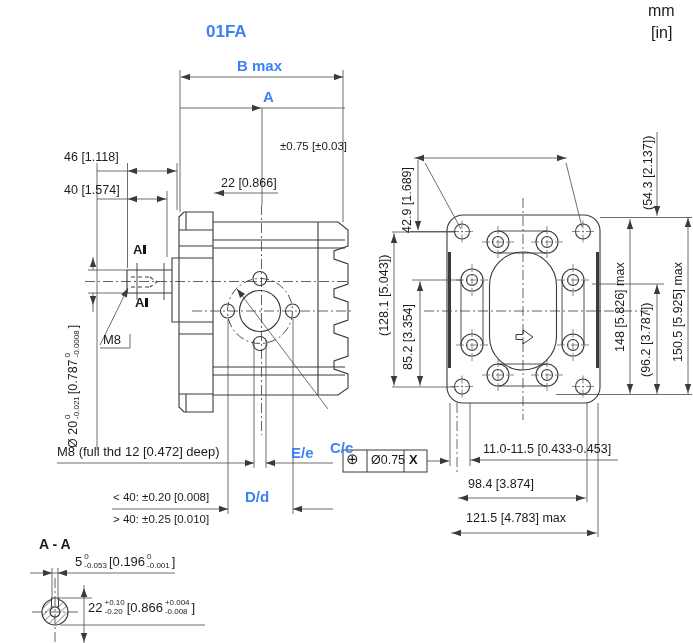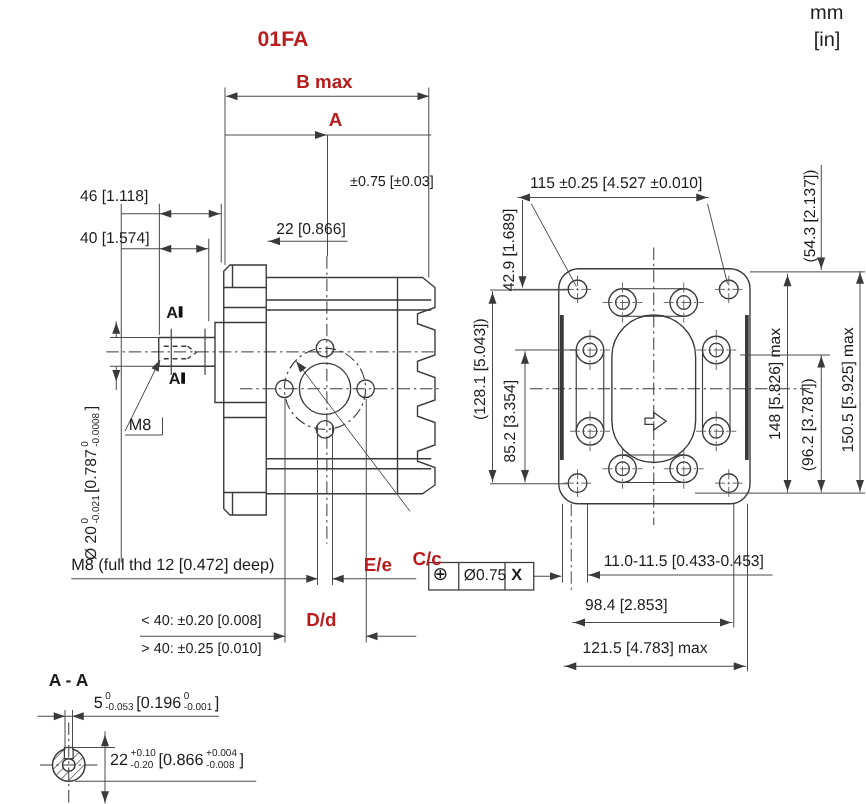--- a/index.html
+++ b/index.html
@@ -1,21 +1,21 @@
 <!DOCTYPE html>
 <html><head>
 <meta charset="utf-8">
 <style>
   html,body{margin:0;padding:0;background:#fff;}
   #stage{position:relative;width:693px;height:643px;background:#ffffff;overflow:hidden;
          font-family:"Liberation Sans", sans-serif;color:#222;}
   #stage svg{position:absolute;left:0;top:0;}
   .t{position:absolute;white-space:nowrap;font-size:12.5px;color:#1c1c1c;}
   .vt{transform-origin:0 0;transform:rotate(-90deg);}
-  .navy{color:#b91c1c;font-weight:bold;}
+  .navy{color:#3b82f6;font-weight:bold;}
   .b{font-weight:bold;}
   .s11{font-size:11.5px;} .s12{font-size:12.5px;} .s13{font-size:13px;}
   .s14{font-size:14px;} .s15{font-size:15px;} .s16{font-size:16px;} .s17{font-size:17px;}
   .stk{display:inline-flex;flex-direction:column;justify-content:center;
        font-size:8px;line-height:8.5px;vertical-align:-3px;margin:0 2px;}
   .cutbar{display:inline-block;width:3px;height:9px;background:#111;margin-left:1px;}
   .dimrow{display:flex;align-items:center;}
 </style>
 </head>
 <body>
@@ -203,35 +203,34 @@
 </div>
 
 <div class="t s13" style="left:57px;top:444px;">M8 (full thd 12 [0.472] deep)</div>
 <div class="t s11" style="left:113px;top:491px;">&lt; 40: ±0.20 [0.008]</div>
 <div class="t s11" style="left:113px;top:513px;">&gt; 40: ±0.25 [0.010]</div>
 
 <div class="t s15 navy" style="left:330px;top:404px;margin-top:35px;">C/c</div>
 <div class="t s15 navy" style="left:291px;top:444px;">E/e</div>
 <div class="t s15 navy" style="left:245px;top:488px;">D/d</div>
 
-<div class="t s12" style="left:424px;top:139px;">115 ±0.25 [4.527 ±0.010]</div>
 <div class="t s12 vt" style="left:400px;top:233px;">42.9 [1.689]</div>
 <div class="t s12 vt" style="left:377px;top:336px;">(128.1 [5.043])</div>
 <div class="t s12 vt" style="left:401px;top:370px;">85.2 [3.354]</div>
 <div class="t s12 vt" style="left:641px;top:210px;">(54.3 [2.137])</div>
 <div class="t s12 vt" style="left:613px;top:352px;">148 [5.826] max</div>
 <div class="t s12 vt" style="left:639px;top:377px;">(96.2 [3.787])</div>
 <div class="t s12 vt" style="left:671px;top:362px;">150.5 [5.925] max</div>
 
 <div class="t s15" style="left:346px;top:450px;">⊕</div>
 <div class="t s12" style="left:371px;top:453px;">Ø0.75</div>
 <div class="t s13 b" style="left:409px;top:452px;">X</div>
 
 <div class="t s12" style="left:483px;top:442px;">11.0-11.5 [0.433-0.453]</div>
-<div class="t s12" style="left:468px;top:477px;">98.4 [2.853]</div>
+<div class="t s12" style="left:468px;top:477px;">98.4 [3.874]</div>
 <div class="t s12" style="left:466px;top:511px;">121.5 [4.783] max</div>
 
 <div class="t s14 b" style="left:39px;top:536px;">A - A</div>
 
 <div class="t s13 dimrow" style="left:75px;top:553px;">
   <span>5</span>
   <span class="stk">
         <span>0</span>
         <span>-0.053</span>
       </span>

